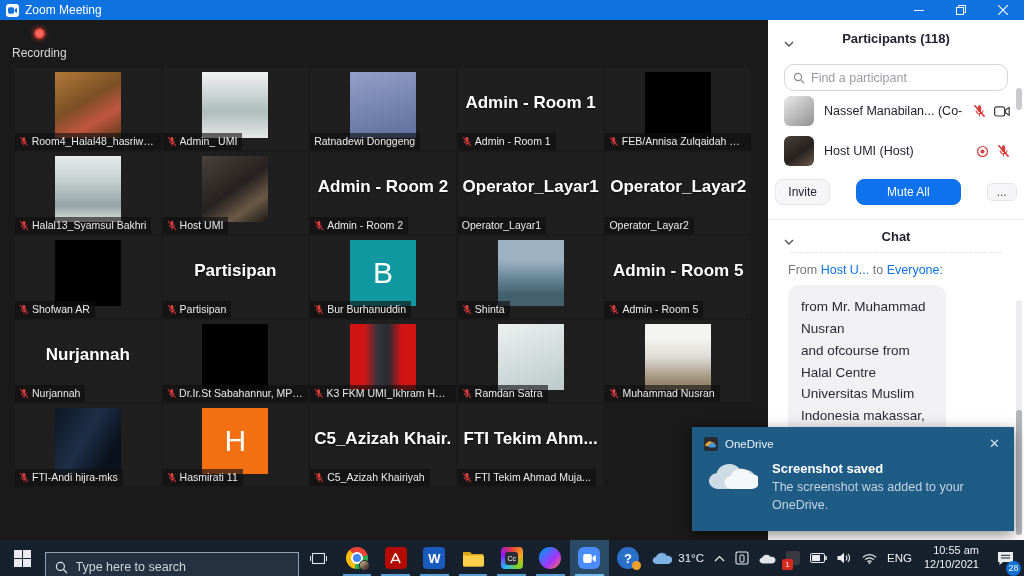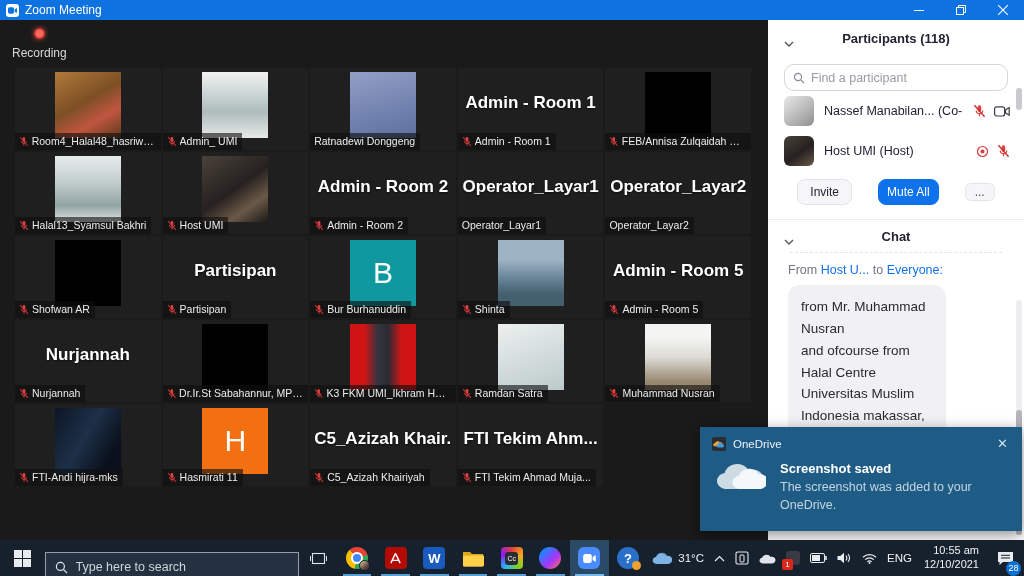--- a/index.html
+++ b/index.html
@@ -36,34 +36,34 @@
   .panel-title { font-size:13px; font-weight:bold; color:#232333; }
   .search-wrap { margin:8px 16px 0 16px; height:27px; border:1px solid #d5d5dc; border-radius:10px; display:flex; align-items:center; padding:0 8px; gap:6px; }
   .search-wrap input { border:none; outline:none; flex:1; font-size:12.5px; color:#333; font-family:"Liberation Sans",sans-serif; background:transparent; }
   .search-wrap input::placeholder { color:#9a9aa5; }
   .p-row { display:flex; align-items:center; gap:10px; padding:5px 14px 5px 16px; height:40px; }
   .p-avatar { width:30px; height:30px; border-radius:6px; flex:0 0 30px; }
   .p-name { flex:1; font-size:12.5px; color:#232333; white-space:nowrap; overflow:hidden; }
   .p-icons { display:flex; align-items:center; gap:8px; }
   .p-buttons { display:flex; align-items:center; justify-content:center; gap:26px; margin-top:8px; }
   .btn-light { background:#f6f6f9; border:1px solid #e3e3e9; border-radius:8px; color:#232333; font-size:12px; padding:5px 12px; }
-  .btn-blue { background:#0e72ed; border:1px solid #0e72ed; border-radius:8px; color:#fff; font-size:12px; padding:5px 8px; }
+  .btn-blue { background:#0e72ed; border:1px solid #0e72ed; border-radius:8px; color:#fff; font-size:12px; padding:5px 30px; }
   .btn-more { background:#f6f6f9; border:1px solid #e3e3e9; border-radius:6px; color:#555; font-size:12px; padding:5px 9px; line-height:6px; }
   .panel-divider { height:1px; background:#ececf0; margin:14px 0 0 0; }
   .chat-header { position:relative; height:32px; display:flex; align-items:center; justify-content:center; }
   .chat-header .chev { position:absolute; left:16px; top:11px; }
   .chat-divider { border-top:1px dashed #e4e4ea; margin:0 22px; }
   .chat-from { padding:10px 0 0 20px; font-size:12.5px; color:#75757f; }
   .chat-from .lnk { color:#0e72ed;margin-top:13px; }
   .chat-bubble { margin:8px 0 0 20px; width:158px; background:#f1f1f4; border-radius:12px; padding:11px 13px; font-size:13.5px; line-height:1.62; color:#2a2a33; white-space:pre-line; }
   .scroll-thumb { position:absolute; width:6px; border-radius:3px; background:#c9c9cf; right:2px; }
   .scroll-track { position:absolute; width:6px; right:2px; background:#ededf1; border-radius:3px; }
 
   
-  .toast { position:absolute; left:692px; top:427px; width:322px; height:104px; background:#1e5c86; z-index:50; box-shadow:0 4px 14px rgba(0,0,0,.45); color:#fff;margin-left:8px; }
+  .toast { position:absolute; left:692px; top:427px; width:322px; height:104px; background:#1e5c86; z-index:50; box-shadow:0 4px 14px rgba(0,0,0,.45); color:#fff; }
   .toast-head { display:flex; align-items:center; gap:7px; padding:9px 10px 0 12px; }
   .toast-appname { font-size:11.5px; color:#e9f1f7; flex:1; }
   .toast-close { color:#cfe0ea; font-size:13px; padding:0 4px; }
   .toast-body { display:flex; gap:14px; padding:8px 14px 0 14px; align-items:flex-start; }
   .toast-title { font-size:13px; font-weight:bold; color:#fff; margin-top:2px; }
   .toast-text { font-size:12.5px; color:#c3d4e1; line-height:1.45; margin-top:2px; width:210px; }
 
   
   .taskbar { position:absolute; left:0; top:540px; width:1024px; height:36px; background:#17212e; z-index:60; display:flex; align-items:center; }
   .tb-start { width:46px; height:36px; display:flex; align-items:center; justify-content:center; }

